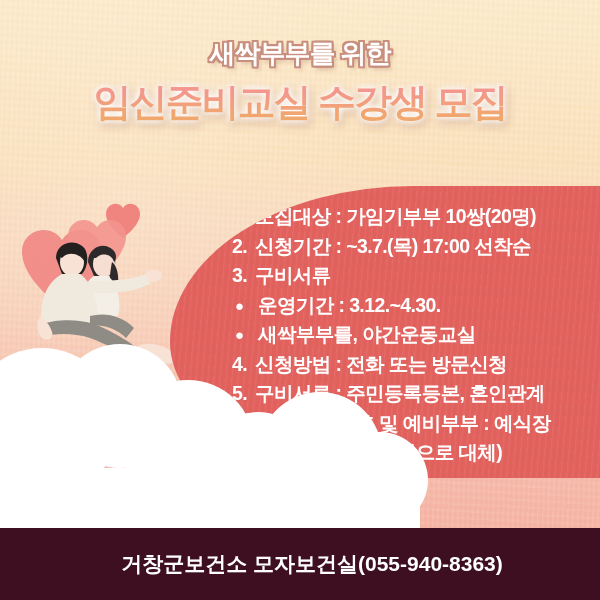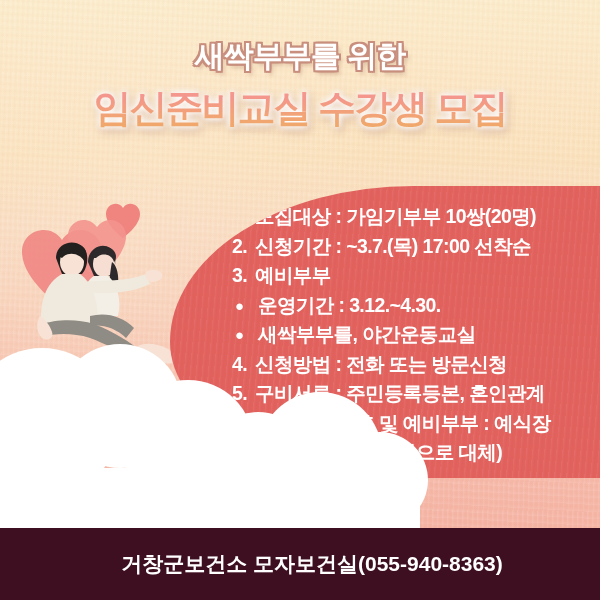--- a/index.html
+++ b/index.html
@@ -44,21 +44,21 @@
   .title-block {
     position: absolute;
     top: 0;
     left: 0;
     width: 600px;
     text-align: center;
     z-index: 8;
   }
   .subtitle {
     margin-top: 36px;
-    font-size: 30px;
+    font-size: 26px;
     font-weight: bold;
     letter-spacing: -1px;
     color: #ffffff;
     text-shadow:
       2px 0 0 #c98f7e, -2px 0 0 #c98f7e, 0 2px 0 #c98f7e, 0 -2px 0 #c98f7e,
       2px 2px 0 #c98f7e, -2px 2px 0 #c98f7e, 2px -2px 0 #c98f7e, -2px -2px 0 #c98f7e,
       3px 4px 4px rgba(150,90,70,0.35);
   }
   .main-title {
     margin-top: 6px;
@@ -230,21 +230,21 @@
         <span class="row-text">모집대상 : 가임기부부 10쌍(20명)</span>
       </div>
 
       <div class="list-row">
         <span class="marker">2.</span>
         <span class="row-text">신청기간 : ~3.7.(목) 17:00 선착순</span>
       </div>
 
       <div class="list-row">
         <span class="marker">3.</span>
-        <span class="row-text">예비부부</span>
+        <span class="row-text">구비서류</span>
       </div>
 
       <div class="list-row">
         <span class="marker dot">●</span>
         <span class="row-text">운영기간 : 3.12.~4.30.</span>
       </div>
 
       <div class="list-row">
         <span class="marker dot">●</span>
         <span class="row-text">새싹부부를, 야간운동교실</span>

